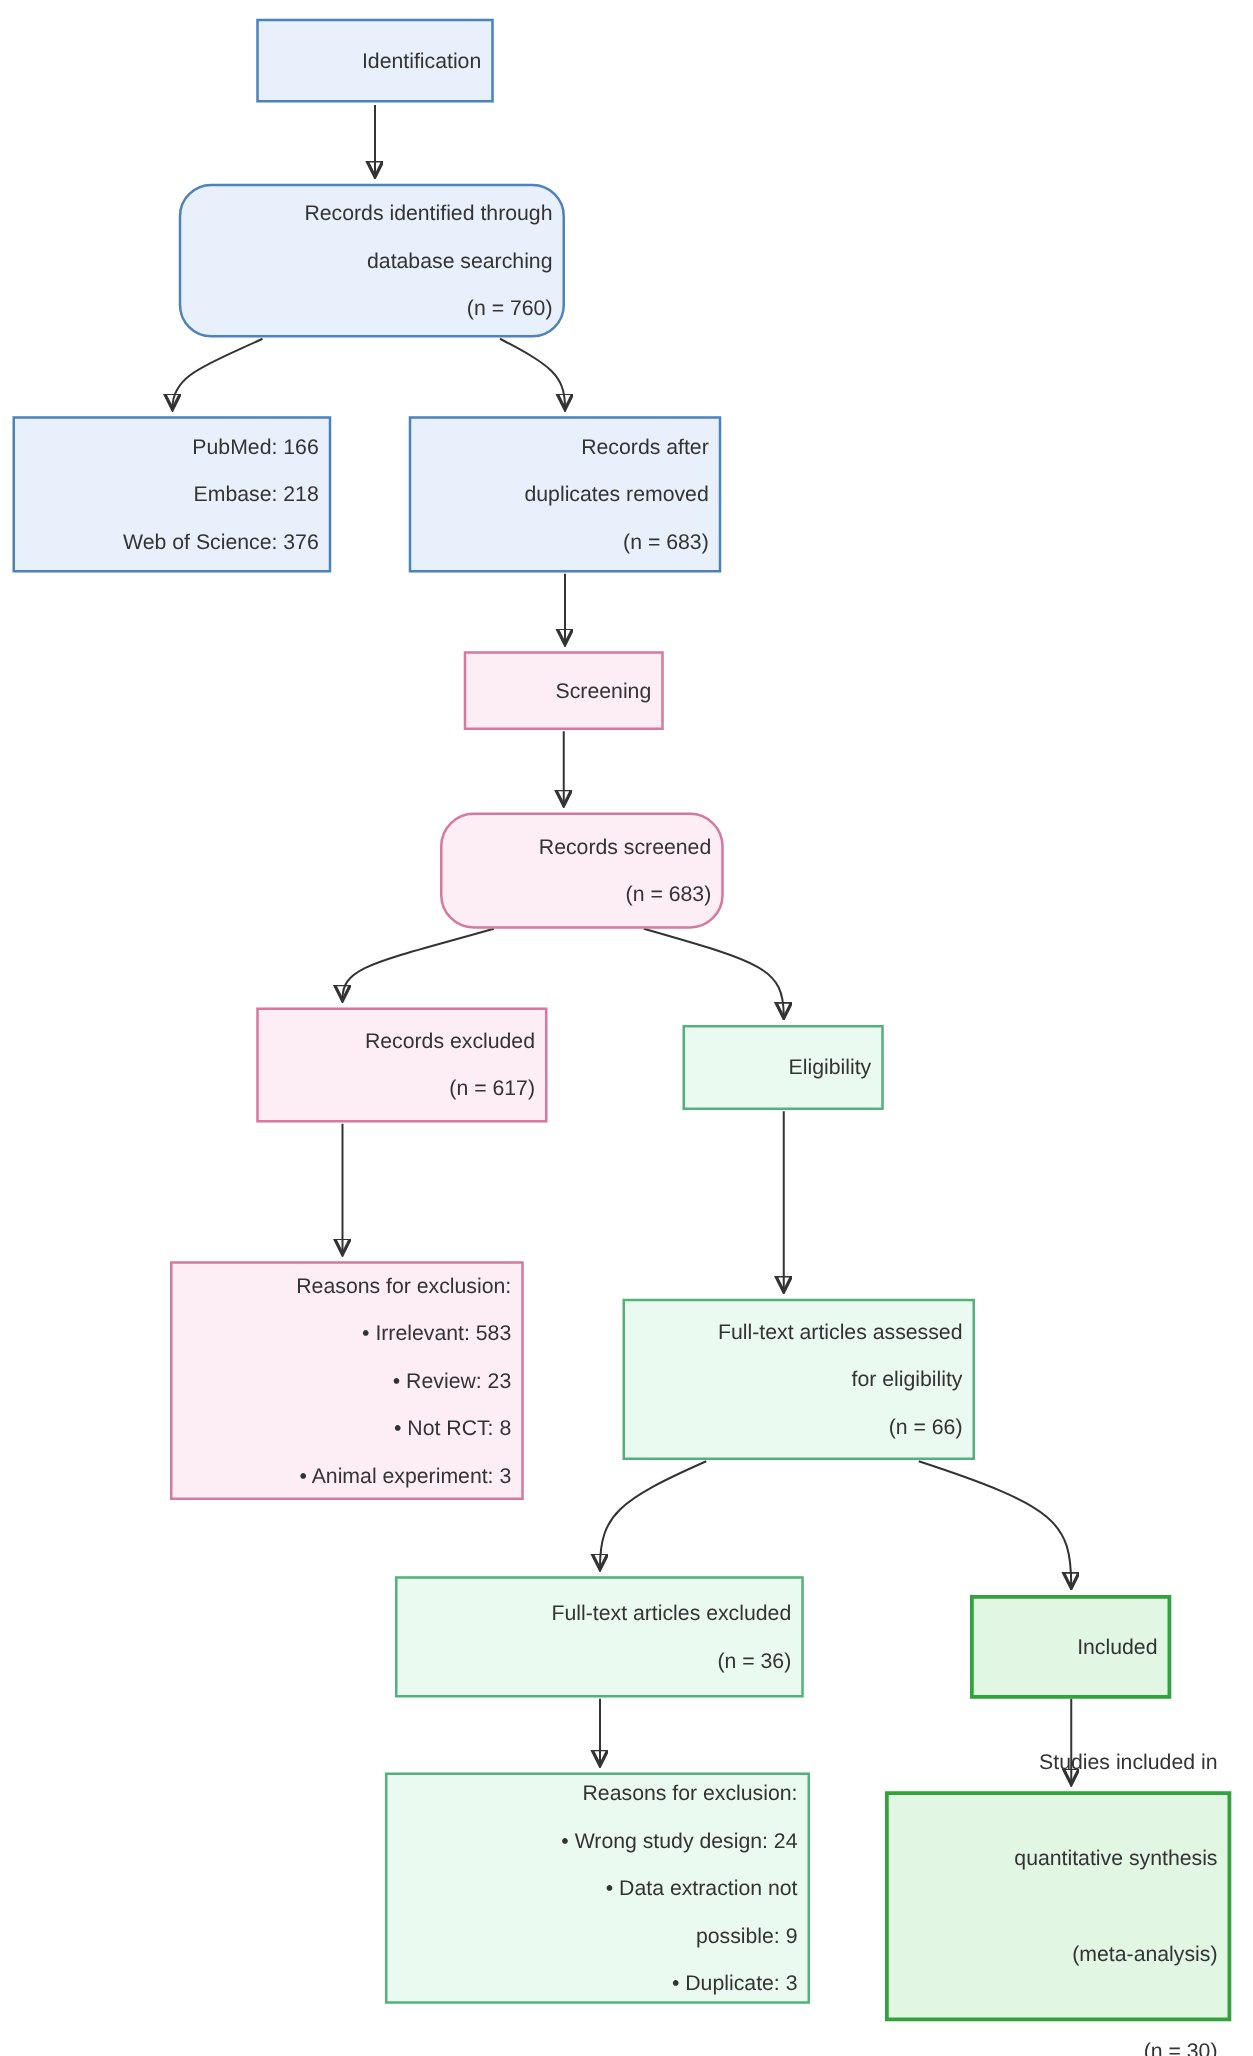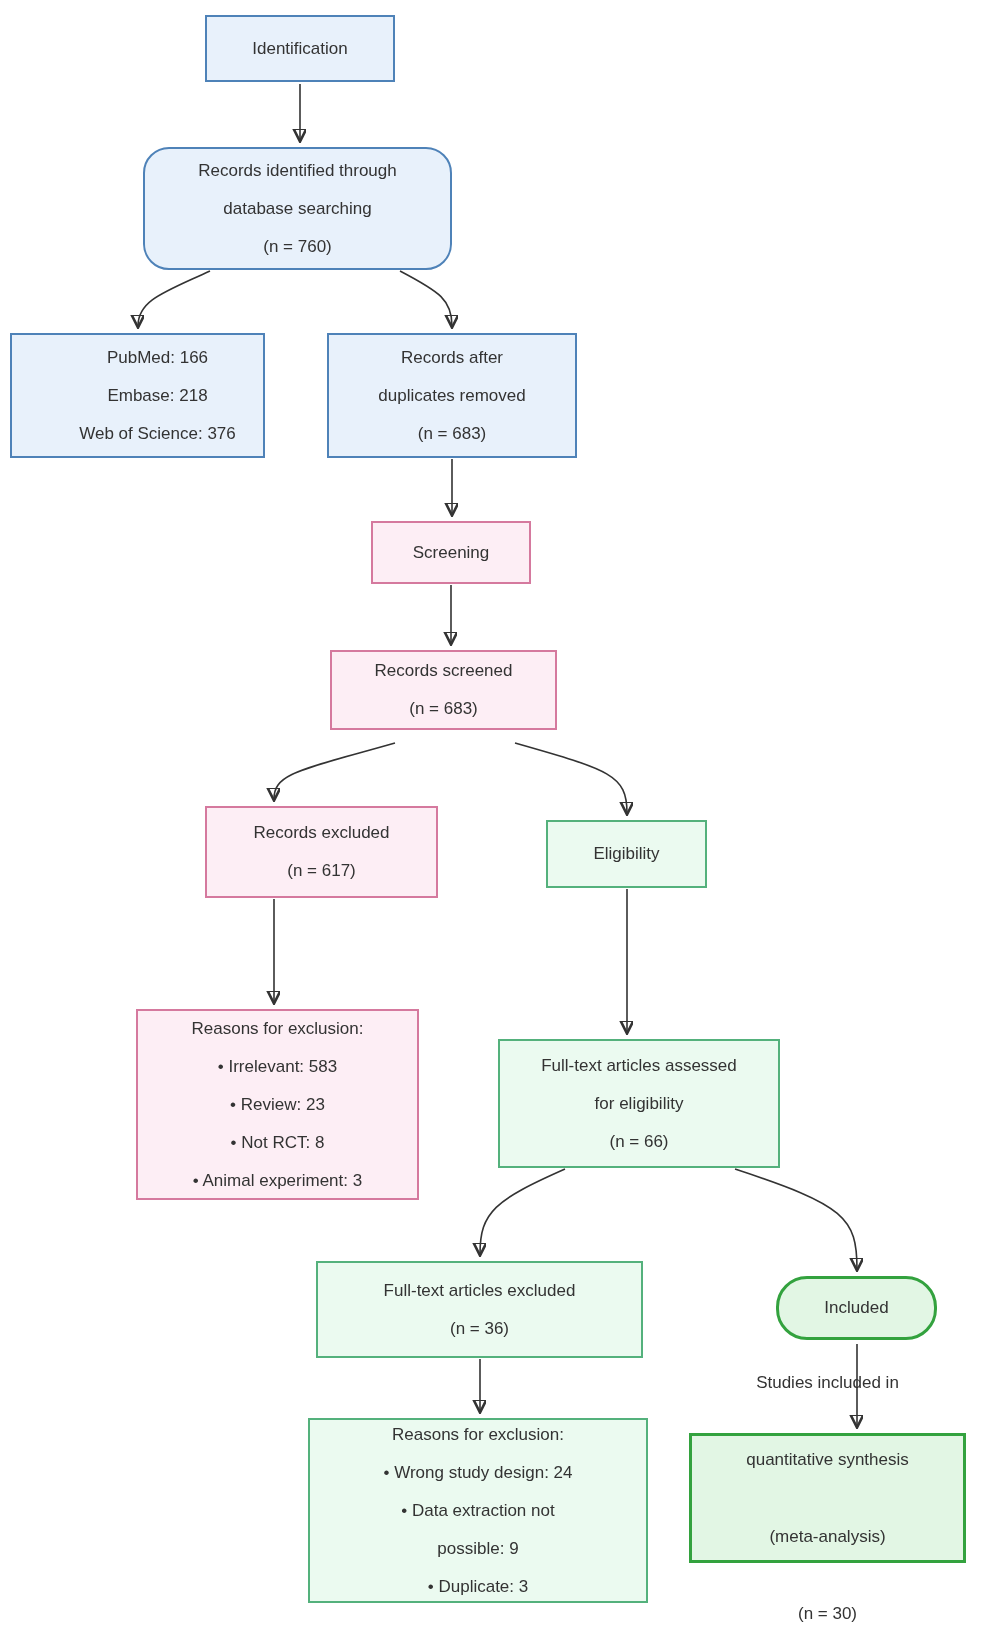--- a/index.html
+++ b/index.html
@@ -7,49 +7,49 @@
     width:1002px;height:1645px;position:relative;background:#ffffff;
     font-family:"Liberation Sans","DejaVu Sans",sans-serif;
     color:var(--text,#333);
     overflow:hidden;
   }
   #canvas{position:absolute;inset:0;}
   svg.connectors{position:absolute;left:0;top:0;pointer-events:none;}
   svg.connectors path{fill:none;stroke:var(--arrow,#333);stroke-width:1.6px;}
   .node{
     position:absolute;
-    display:flex;flex-direction:column;justify-content:center;align-items:center;
+    display:flex;flex-direction:column;justify-content:center;align-items:flex-end;
     text-align:center;
     font-size:17px;
     box-sizing:border-box;
     background:#fff;
     border:2px solid #999;
     padding:4px 8px;
   }
   .node .line{line-height:38px;white-space:nowrap;}
   .c-blue{background:var(--blue-fill,#e8f1fb);border-color:var(--blue-border,#4e82b8);}
   .c-pink{background:var(--pink-fill,#fdeef5);border-color:var(--pink-border,#d5799e);}
   .c-green-light{background:var(--green-light-fill,#ebfaf0);border-color:var(--green-light-border,#54b17c);}
   .c-green-strong{background:var(--green-strong-fill,#e2f6e4);border-color:var(--green-strong-border,#33a23e);border-width:3px;}
 
   
   #n-identification{left:205px;top:15px;width:190px;height:67px;}
   #n-records_identified{left:143px;top:147px;width:309px;height:123px;border-radius:26px;}
   #n-databases{left:10px;top:333px;width:255px;height:125px;padding-left:48px;}
   #n-records_after_duplicates{left:327px;top:333px;width:250px;height:125px;}
   #n-screening{left:371px;top:521px;width:160px;height:63px;}
-  #n-records_screened{left:330px;top:650px;width:227px;height:80px;}
+  #n-records_screened{left:352px;top:650px;width:227px;height:93px;border-radius:27px;}
   #n-records_excluded{left:157px;top:806px;width:233px;height:92px;margin-left:48px;}
   #n-eligibility{left:546px;top:820px;width:161px;height:68px;}
   #n-reasons_screening{left:136px;top:1009px;width:283px;height:191px;}
   #n-fulltext_assessed{left:498px;top:1039px;width:282px;height:129px;}
   #n-fulltext_excluded{left:316px;top:1261px;width:327px;height:97px;}
-  #n-included{left:776px;top:1276px;width:161px;height:64px;border-radius:31px;}
+  #n-included{left:776px;top:1276px;width:161px;height:83px;}
   #n-reasons_fulltext{left:308px;top:1418px;width:340px;height:185px;}
-  #n-studies_included{left:689px;top:1433px;width:277px;height:130px;gap:39px;}
+  #n-studies_included{left:708px;top:1433px;width:277px;height:184px;gap:39px;}
 </style>
 </head>
 <body style="--blue-fill: #e8f1fb; --blue-border: #4e82b8; --pink-fill: #fdeef5; --pink-border: #d5799e; --green-light-fill: #ebfaf0; --green-light-border: #54b17c; --green-strong-fill: #e2f6e4; --green-strong-border: #33a23e; --arrow: #333333; --text: #333333;">
 
 <div id="canvas">
 
   <svg class="connectors" width="1002" height="1645" viewBox="0 0 1002 1645">
     <defs>
       <marker id="arrowhead" markerWidth="9" markerHeight="9" refX="7" refY="4" orient="auto">
         <path d="M0,0 L8,4 L0,8 Z" fill="#333" stroke="none"></path>

